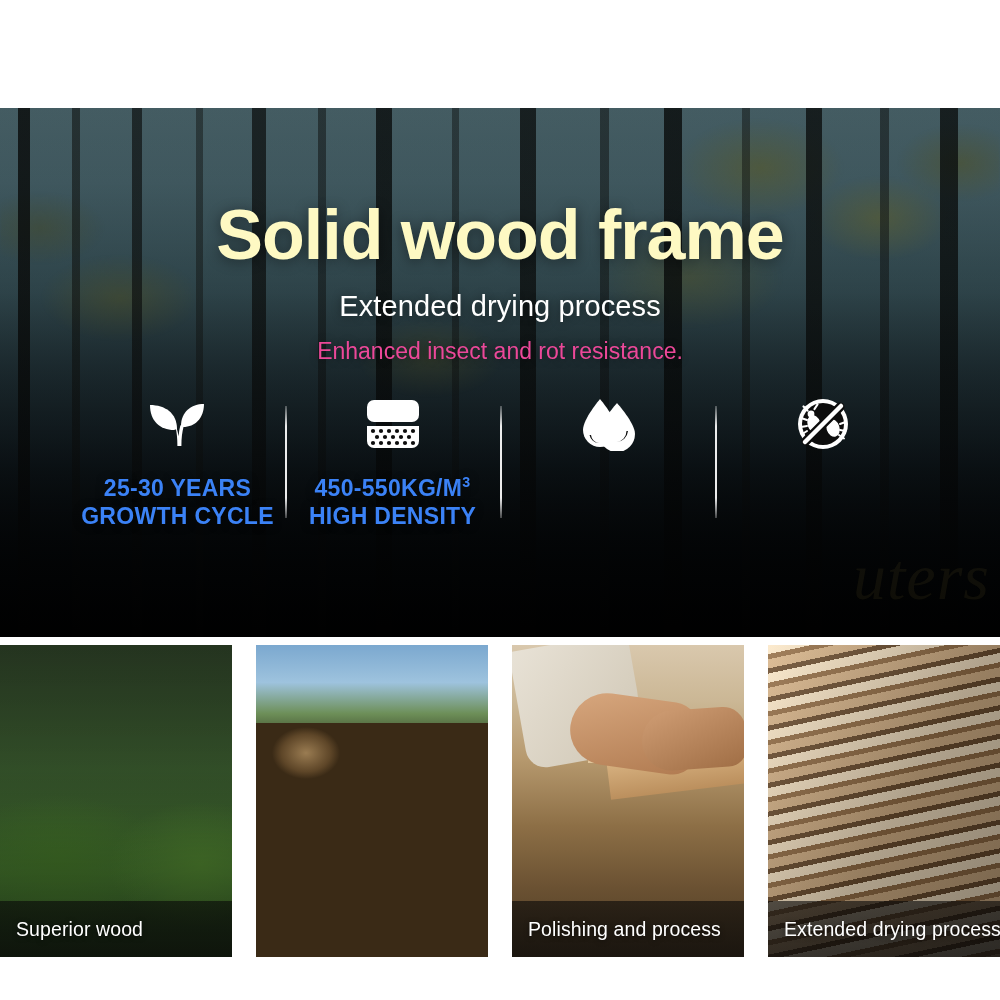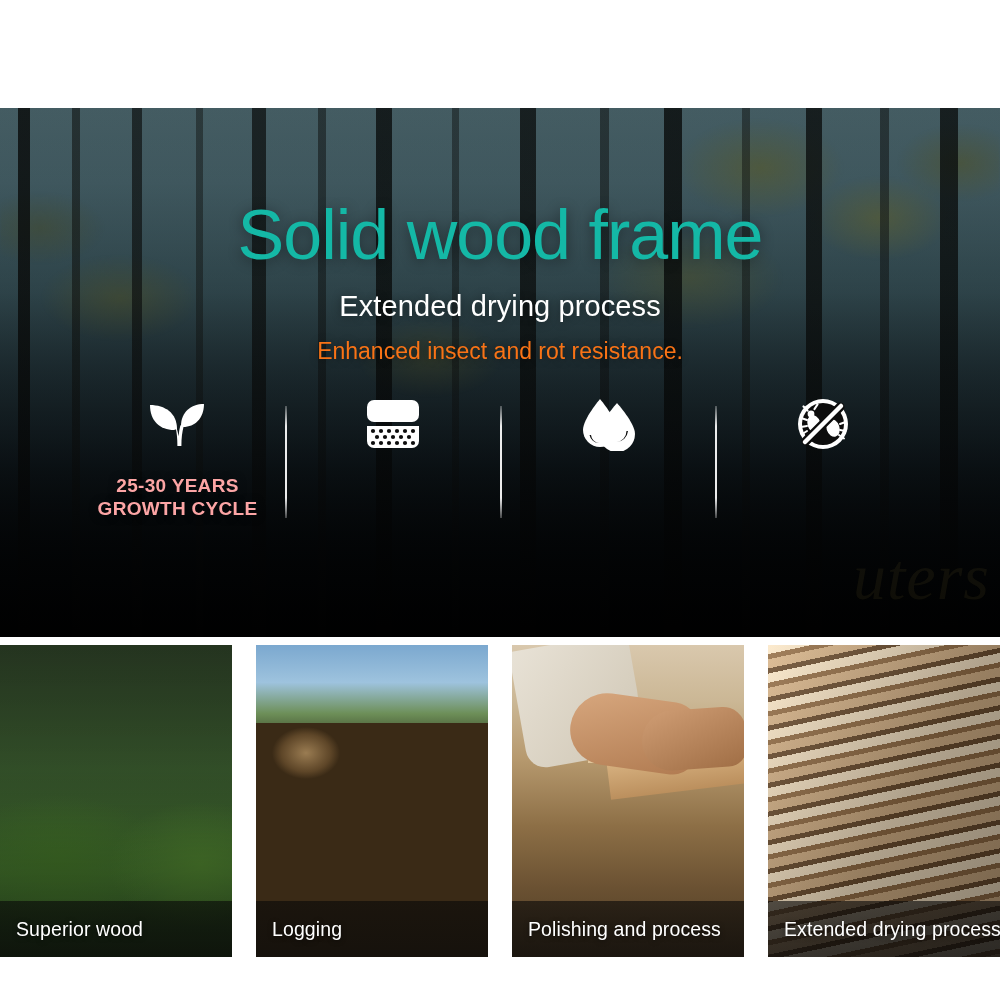--- a/index.html
+++ b/index.html
@@ -101,43 +101,43 @@
     position: absolute;
     inset: 0;
     text-align: center;
   }
 
   .hero-title {
     position: absolute;
     top: 92px;
     left: 0; right: 0;
     font-size: 70px;
-    font-weight: 400;
-    color: #14b8a6;
+    font-weight: 700;
+    color: #fef9c3;
     letter-spacing: -1px;
     line-height: 1;
     text-shadow: 0 2px 14px rgba(0,0,0,.45);
   }
   .hero-sub1 {
     position: absolute;
     top: 182px;
     left: 0; right: 0;
     font-size: 29px;
     font-weight: 400;
     color: #ffffff;
     letter-spacing: .1px;
     text-shadow: 0 1px 10px rgba(0,0,0,.45);
   }
   .hero-sub2 {
     position: absolute;
     top: 230px;
     left: 0; right: 0;
     font-size: 23px;
     font-weight: 400;
-    color: #f97316;
+    color: #ec4899;
     text-shadow: 0 1px 10px rgba(0,0,0,.45);
   }
 
   
   .features {
     position: absolute;
     top: 288px;
     left: 70px;
     width: 860px;
     height: 140px;
@@ -162,23 +162,23 @@
   }
   .feature-icon {
     height: 56px;
     display: flex;
     align-items: center;
     justify-content: center;
     margin-bottom: 22px;
   }
   .feature-icon svg { display: block; }
   .feature-label {
-    font-size: 19px;
+    font-size: 23px;
     font-weight: 700;
-    color: #fca5a5;
+    color: #3b82f6;
     line-height: 1.22;
     letter-spacing: .3px;
     text-align: center;
     text-shadow: 0 1px 8px rgba(0,0,0,.5);
     white-space: nowrap;
   }
   .feature-label sup { font-size: .62em; vertical-align: super; }
 
   
   .strip {
@@ -364,20 +364,24 @@
                   <circle cx="44" cy="39" r="2.1"></circle>
                 <circle cx="8" cy="45" r="2.1"></circle>
                   <circle cx="16" cy="45" r="2.1"></circle>
                   <circle cx="24" cy="45" r="2.1"></circle>
                 <circle cx="32" cy="45" r="2.1"></circle>
                   <circle cx="40" cy="45" r="2.1"></circle>
                   <circle cx="48" cy="45" r="2.1"></circle>
               </g>
             </svg>
           </div>
+          <div class="feature-label">
+            <span>450-550KG/M</span><sup>3</sup><br>
+            <span>HIGH DENSITY</span>
+          </div>
         </div>
 
         <div class="feature">
           <div class="feature-icon">
             <svg width="58" height="54" viewBox="0 0 58 54" aria-hidden="true">
               <path fill="#ffffff" d="M21 2 C21 2 4 22 4 33 A17 17 0 0 0 38 33 C38 22 21 2 21 2 Z"></path>
               <path fill="#ffffff" d="M38 6 C38 6 20 26 20 37 A18 18 0 0 0 56 37 C56 26 38 6 38 6 Z"></path>
               <path fill="#0d0d0d" d="M12 38 a9 9 0 0 0 8 8 a10 10 0 0 1 -9.5 -8 Z"></path>
               <path fill="#0d0d0d" d="M47.5 34 a11 11 0 0 1 -10 11 a12 12 0 0 0 11.5 -11 Z"></path>
             </svg>
@@ -414,23 +418,20 @@
       <div class="tile-photo photo-forest"></div>
       <div class="tile-caption-band">
         <div class="tile-caption">Superior wood</div>
       </div>
     </div>
 
     <div class="tile">
       <div class="tile-photo photo-logs">
         <div class="logs-stack"></div>
       </div>
-      <div class="tile-caption-band">
-        <div class="tile-caption">Logging</div>
-      </div>
     </div>
 
     <div class="tile">
       <div class="tile-photo photo-polish">
         <div class="polish-arm"></div>
         <div class="polish-plank"></div>
         <div class="polish-block"></div>
         <div class="polish-hand"></div>
         <div class="polish-hand2"></div>
       </div>

